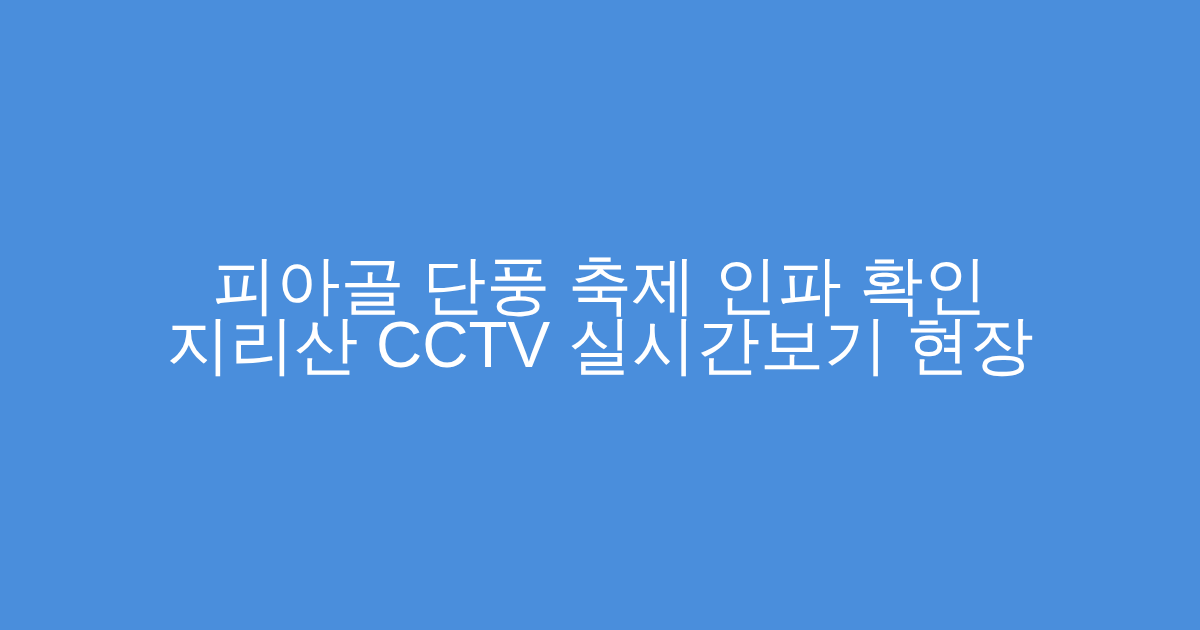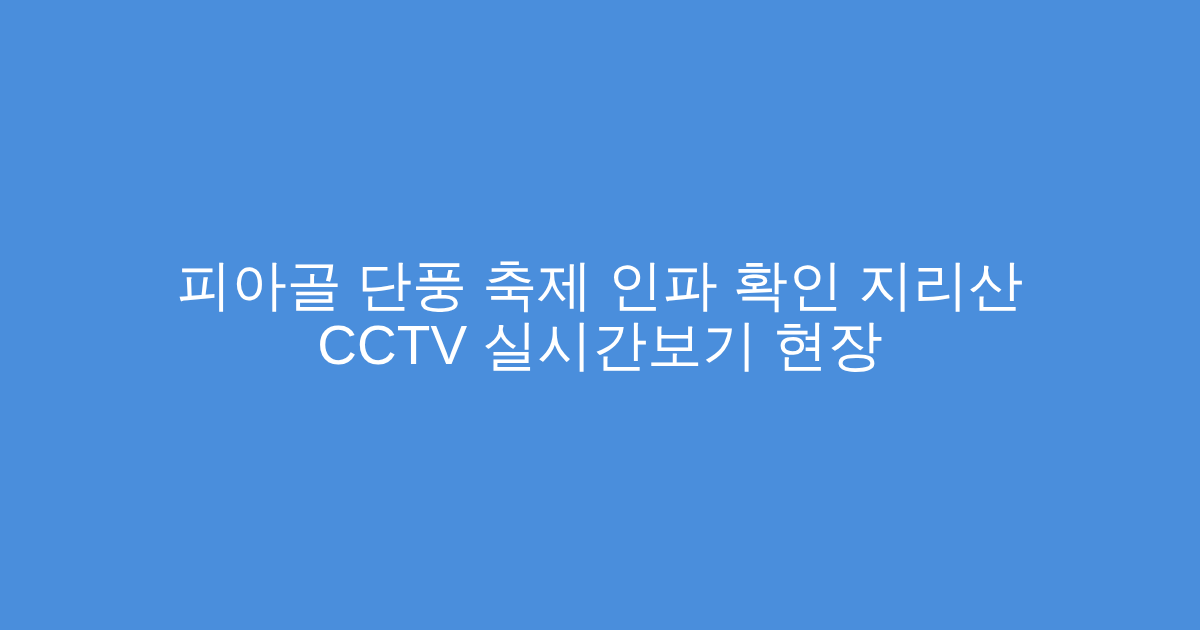--- a/index.html
+++ b/index.html
@@ -37,21 +37,21 @@
     justify-content: center;
   }
 
   .og-card__title {
     margin: 0;
     width: 100%;
     max-width: 900px;
     text-align: center;
     color: #ffffff;
     font-family: "Liberation Sans", "DejaVu Sans", sans-serif;
-    font-size: 55px;
+    font-size: 64px;
     font-weight: 400;
     line-height: 60px;
     letter-spacing: 0px;
     word-break: keep-all;
     overflow-wrap: break-word;
     white-space: normal;
     text-rendering: optimizeLegibility;
   }
 </style>
 </head>

